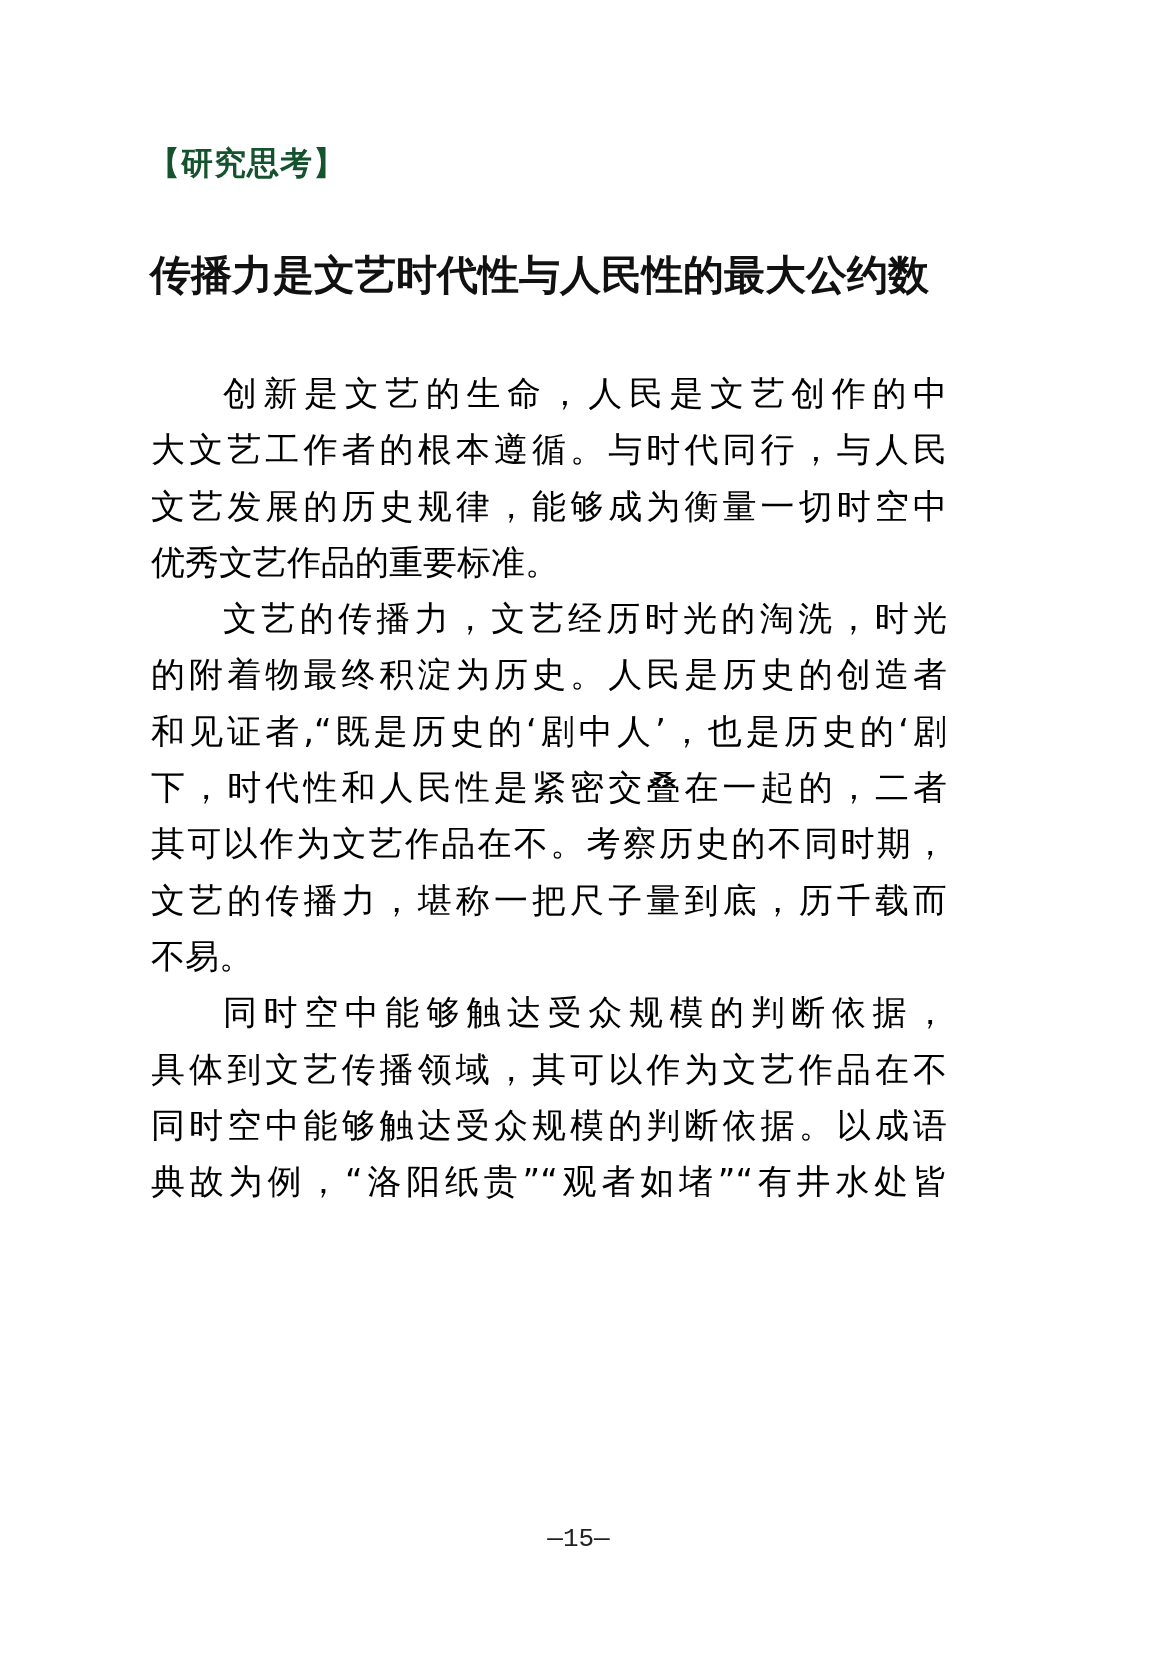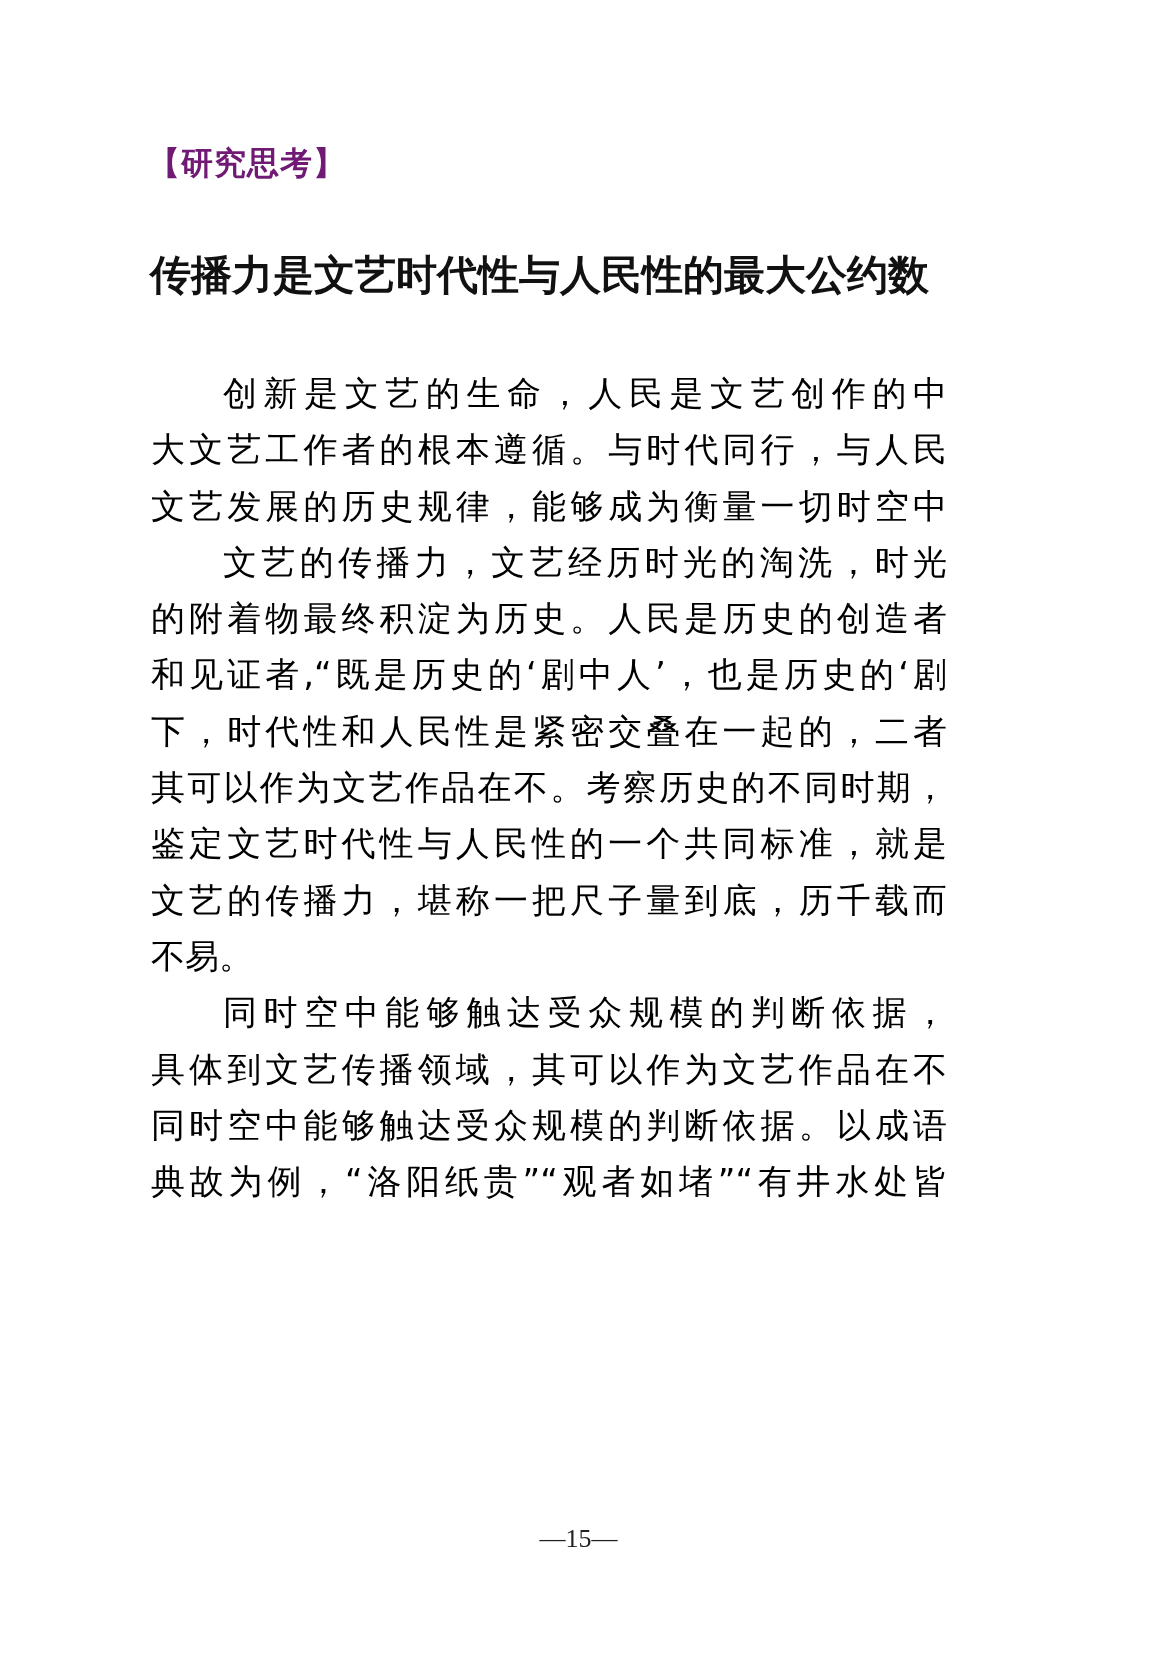--- a/index.html
+++ b/index.html
@@ -1,52 +1,52 @@
 <!DOCTYPE html>
 <html><head>
 <meta charset="utf-8">
 <style>
   html, body { margin: 0; padding: 0; background: #ffffff; }
   body { width: 1157px; height: 1654px; position: relative; overflow: hidden;
          font-family: "DejaVu Serif", "Liberation Serif", serif; color: #1a1a1a; }
   .page { position: absolute; left: 0; top: 0; width: 1157px; height: 1654px; }
   .section-tag { position: absolute; left: 148px; top: 142px; font-family: "DejaVu Sans", "Liberation Sans", sans-serif;
-                 font-size: 32px; font-weight: bold; letter-spacing: 1px; color: #701a75; }
+                 font-size: 32px; font-weight: bold; letter-spacing: 1px; color: #14532d; }
   .title { position: absolute; left: 150px; top: 248px; width: 800px; text-align: left;
            font-family: "DejaVu Serif", "Liberation Serif", serif; font-size: 41px; font-weight: bold;
            letter-spacing: 0px; color: #111; white-space: nowrap; }
   .body { position: absolute; left: 151px; top: 365px; width: 796px; }
   .line { display: block; height: 56.3px; line-height: 56.3px; font-size: 34px;
           text-align: justify; text-align-last: justify; white-space: nowrap; color: #000000;
           font-family: "DejaVu Sans", "Liberation Sans", sans-serif; font-weight: normal; }
   .line.indent { padding-left: 72px; }
   .line.last { text-align-last: left; }
   .page-number { position: absolute; left: 0; width: 1157px; top: 1524px; text-align: center;
-                 font-family: Liberation Serif, serif; font-size: 26px; color: #222; }
+                 font-family: Liberation Mono, monospace; font-size: 26px; color: #222; }
 </style>
 </head>
 <body>
 
 <div class="page">
   <div class="section-tag">【研究思考】</div>
   <div class="title">传播力是文艺时代性与人民性的最大公约数</div>
 
   <div class="body">
     <div>
       <span class="line indent">创新是文艺的生命，人民是文艺创作的中</span>
       <span class="line">大文艺工作者的根本遵循。与时代同行，与人民</span>
       <span class="line">文艺发展的历史规律，能够成为衡量一切时空中</span>
+      <span class="line last">优秀文艺作品的重要标准。</span>
     </div>
     <div>
       <span class="line indent">文艺的传播力，文艺经历时光的淘洗，时光</span>
       <span class="line">的附着物最终积淀为历史。人民是历史的创造者</span>
       <span class="line">和见证者,“既是历史的‘剧中人’，也是历史的‘剧</span>
       <span class="line">下，时代性和人民性是紧密交叠在一起的，二者</span>
       <span class="line">其可以作为文艺作品在不。考察历史的不同时期，</span>
-      <span class="line">鉴定文艺时代性与人民性的一个共同标准，就是</span>
       <span class="line">文艺的传播力，堪称一把尺子量到底，历千载而</span>
       <span class="line last">不易。</span>
     </div>
     <div>
       <span class="line indent">同时空中能够触达受众规模的判断依据，</span>
       <span class="line">具体到文艺传播领域，其可以作为文艺作品在不</span>
       <span class="line">同时空中能够触达受众规模的判断依据。以成语</span>
       <span class="line">典故为例，“洛阳纸贵”“观者如堵”“有井水处皆</span>
     </div>
   </div>

